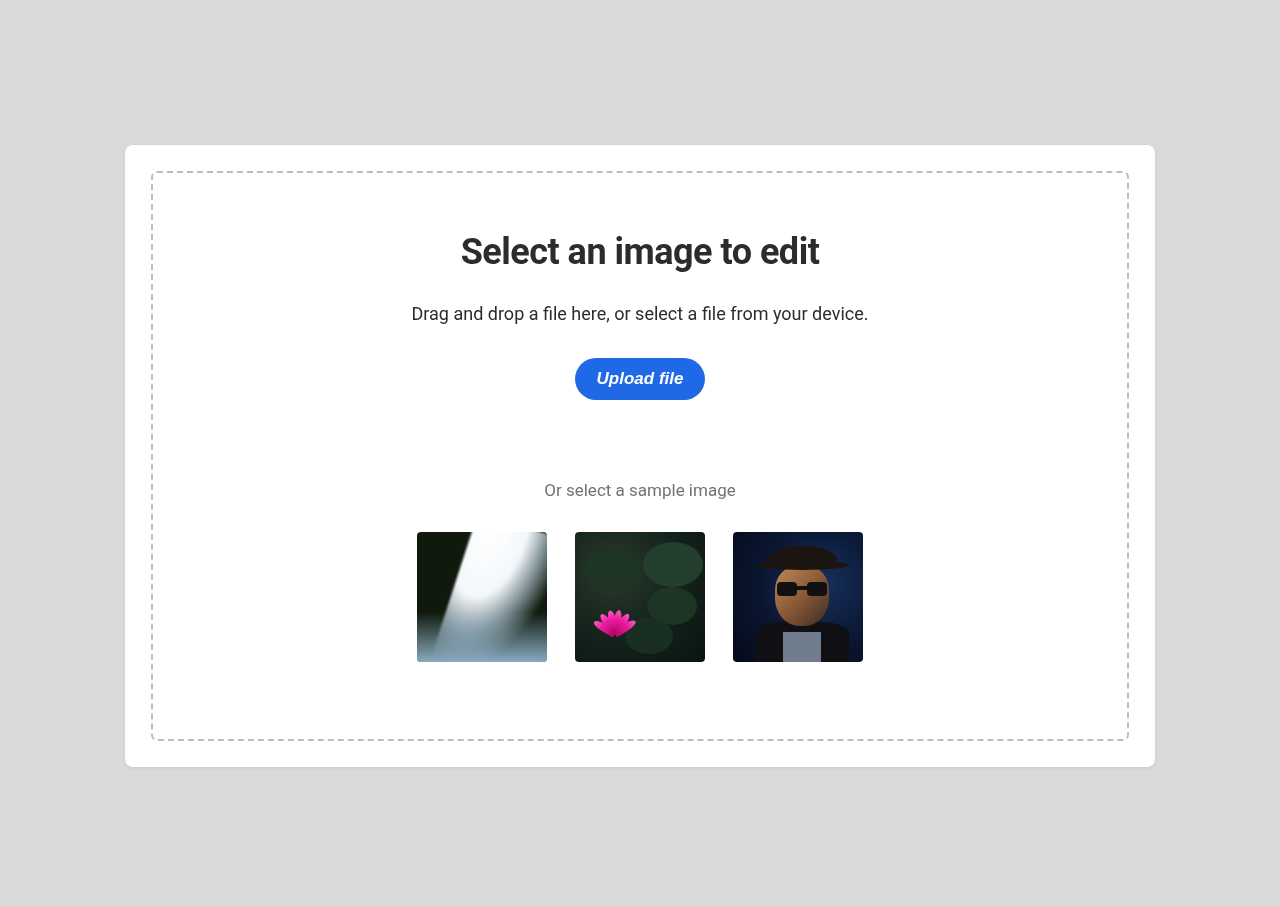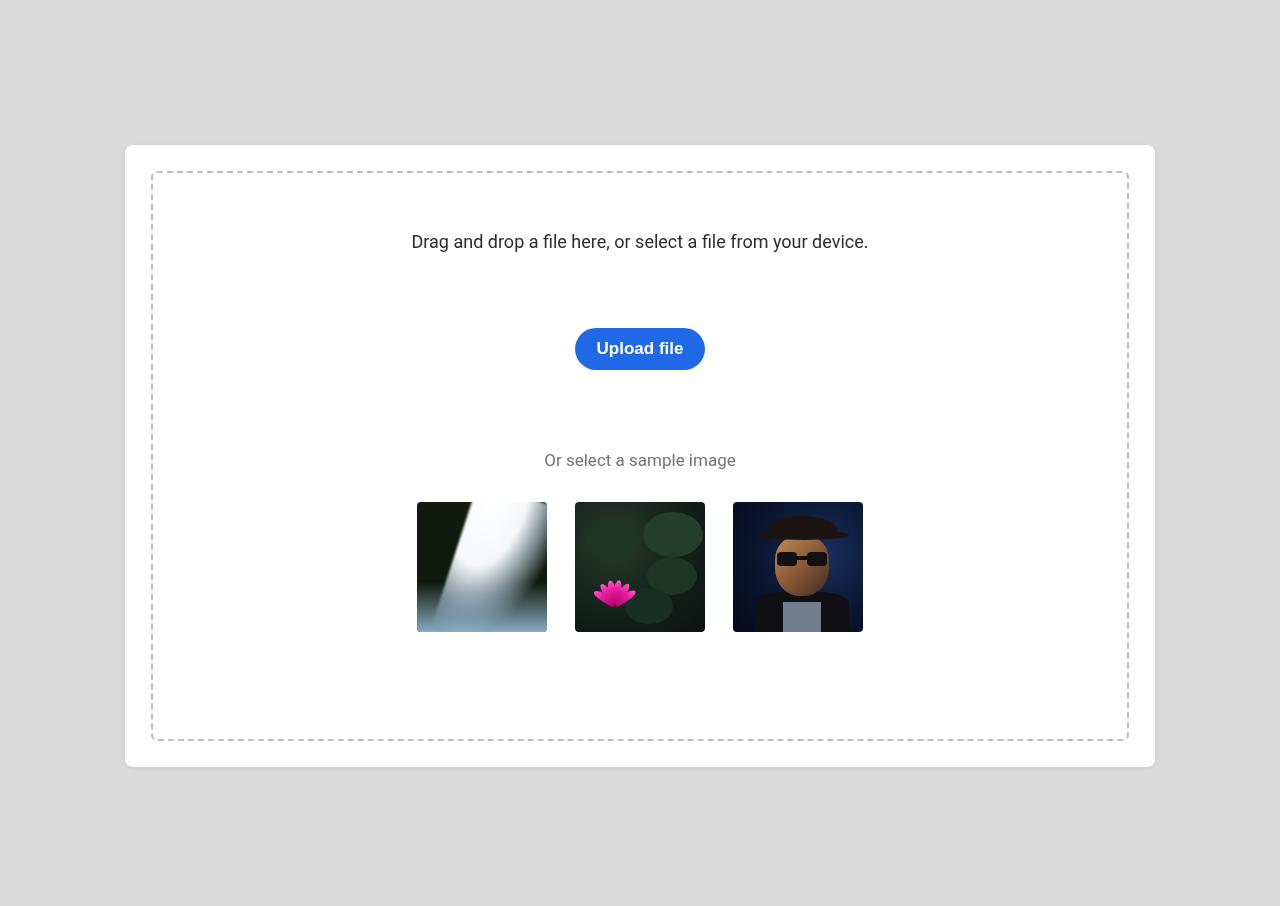--- a/index.html
+++ b/index.html
@@ -35,32 +35,33 @@
       font-size: 36px;
       font-weight: 700;
       color: #2c2c2c;
       margin-bottom: 30px;
       letter-spacing: -0.5px;
     }
     .subtitle {
       font-size: 18px;
       color: #2c2c2c;
       font-weight: 400;
-      margin-bottom: 76px;
+      margin-bottom: 34px;
     }
     .upload-btn {
       background: #1f69e6;
       color: #fff;
       border: none;
       font-size: 17px;
       font-weight: 600;
       padding: 11px 22px;
       border-radius: 999px;
       cursor: pointer;
       margin-bottom: 80px;
+      font-style: italic;
     }
     .sample-label {
       font-size: 17px;
       color: #737373;
       margin-bottom: 32px;
     }
     .samples {
       display: flex;
       gap: 28px;
     }
@@ -148,20 +149,21 @@
     .sample-3 .shirt {
       position:absolute; bottom:0; left:50px; width:38px; height:30px;
       background:#6f7d8f;
     }
   </style>
 </head>
 <body>
 
 <div class="card">
   <div class="dropzone">
+    <h1 class="title">Select an image to edit</h1>
     <p class="subtitle">Drag and drop a file here, or select a file from your device.</p>
     <button class="upload-btn">Upload file</button>
     <p class="sample-label">Or select a sample image</p>
     <div class="samples">
       <div class="sample sample-1" aria-label="waterfall"></div>
       <div class="sample sample-2" aria-label="pink-lotus">
         <span class="pad p1"></span>
           <span class="pad p2"></span>
           <span class="pad p3"></span>
           <span class="pad p4"></span>

